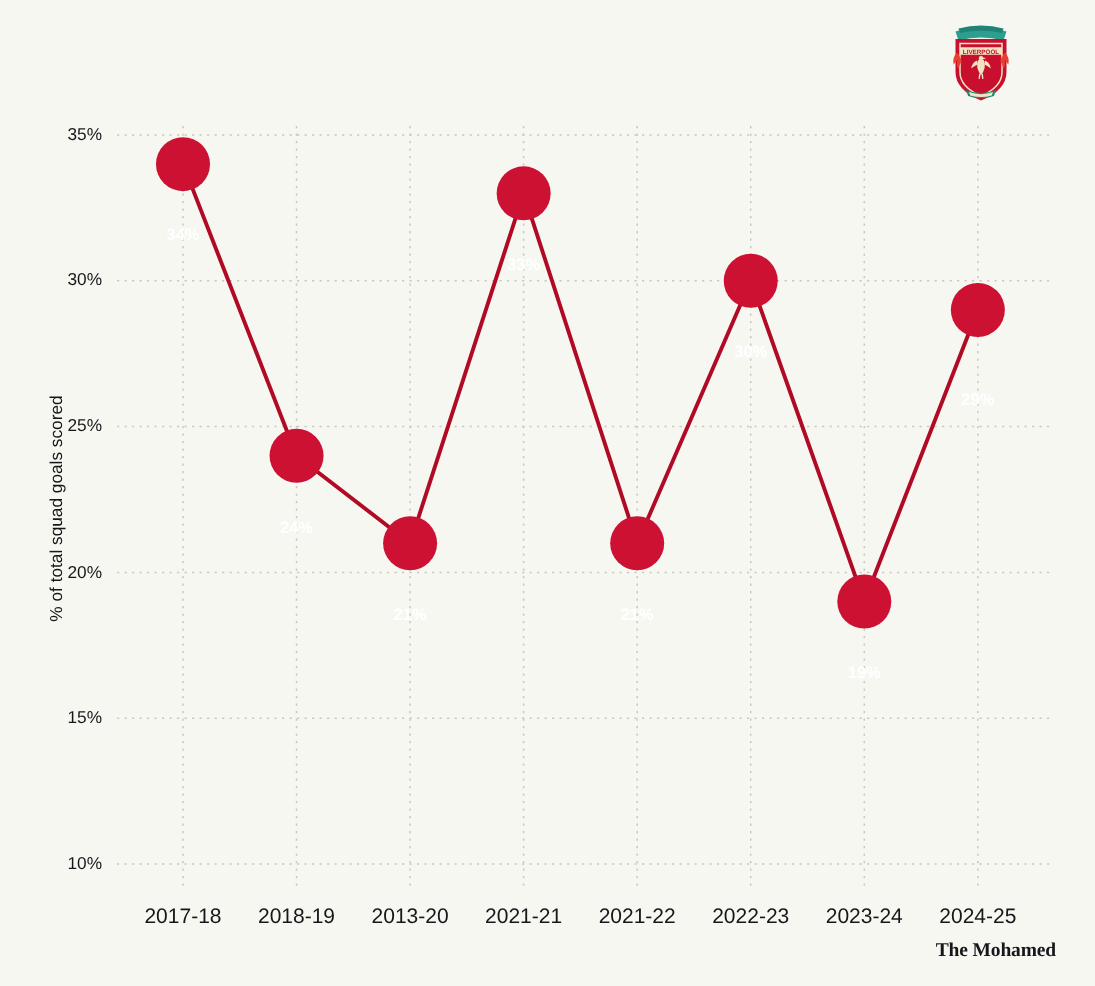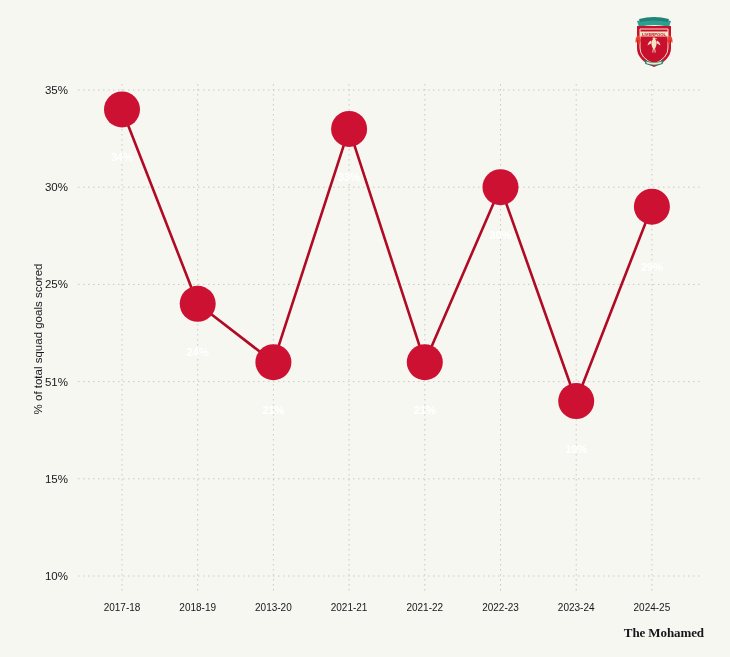--- a/index.html
+++ b/index.html
@@ -77,21 +77,21 @@
     font-family: "Liberation Sans", sans-serif;
     font-size: 11.5px;
     color: #16171a;
     text-align: right;
     width: 42px;
     transform: translateY(-50%);
   }
   .x-tick-label {
     position: absolute;
     font-family: "Liberation Sans", sans-serif;
-    font-size: 10px;
+    font-size: 14px;
     color: #16171a;
     text-align: center;
     width: 80px;
     transform: translateX(-50%);
     top: 602px;
   }
   #y-axis-title {
     position: absolute;
     left: -62px;
     top: 333px;
@@ -196,21 +196,21 @@
           <circle cx="424.8" cy="362.15999999999997" r="18" fill="#cc1133"></circle>
           <circle cx="500.5" cy="187.2" r="18" fill="#cc1133"></circle>
           <circle cx="576.2" cy="401.04" r="18" fill="#cc1133"></circle>
           <circle cx="651.9" cy="206.64" r="18" fill="#cc1133"></circle>
         </g>
     </svg>
 
     <div id="y-ticks">
         <div class="y-tick-label" style="left: 26px; top: 576px;">10%</div>
         <div class="y-tick-label" style="left: 26px; top: 478.8px;">15%</div>
-        <div class="y-tick-label" style="left: 26px; top: 381.6px;">51%</div>
+        <div class="y-tick-label" style="left: 26px; top: 381.6px;">20%</div>
         <div class="y-tick-label" style="left: 26px; top: 284.4px;">25%</div>
         <div class="y-tick-label" style="left: 26px; top: 187.2px;">30%</div>
         <div class="y-tick-label" style="left: 26px; top: 90px;">35%</div>
       </div>
     <div id="x-ticks">
         <div class="x-tick-label" style="left: 122px;">2017-18</div>
         <div class="x-tick-label" style="left: 197.7px;">2018-19</div>
         <div class="x-tick-label" style="left: 273.4px;">2013-20</div>
         <div class="x-tick-label" style="left: 349.1px;">2021-21</div>
         <div class="x-tick-label" style="left: 424.8px;">2021-22</div>

